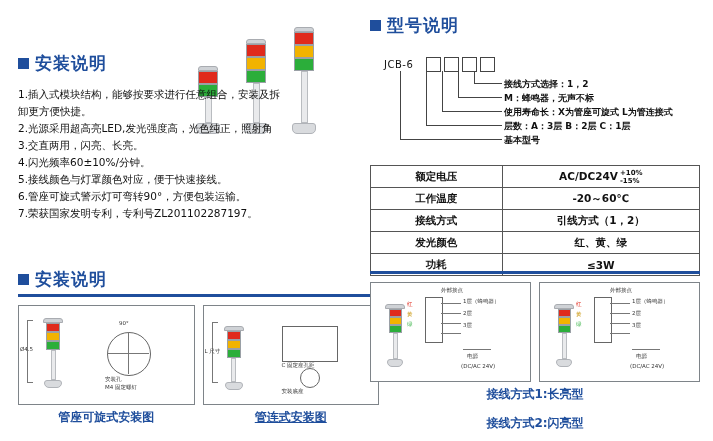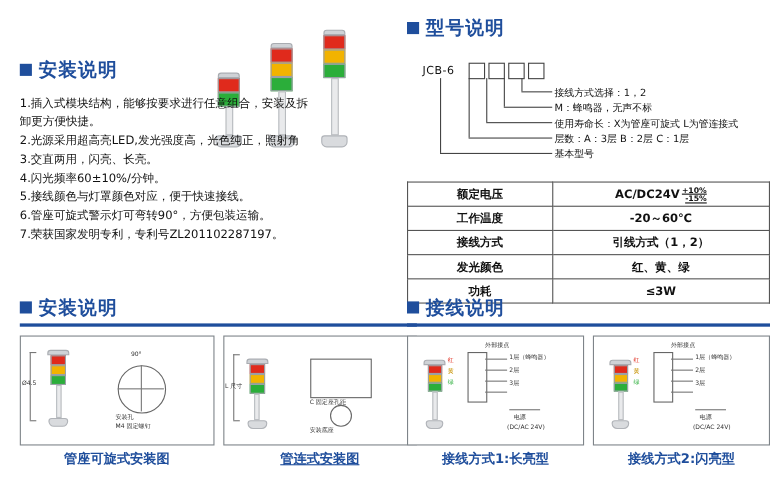--- a/index.html
+++ b/index.html
@@ -47,29 +47,29 @@
   .cap{width:20px;height:5px;background:#cfd2d6;border:1px solid #a9acb1;box-sizing:border-box;border-radius:3px 3px 0 0;}
 
   
   .model-box{margin-top:10px;font-size:9px;position:relative;height:108px;
     font-family:"DejaVu Sans","Liberation Sans",sans-serif;}
   .jcb{position:absolute;left:14px;top:12px;font-size:10px;letter-spacing:0.5px;}
   .codeboxes{position:absolute;left:56px;top:10px;display:flex;gap:3px;}
   .cbx{width:13px;height:13px;border:1px solid #444;}
   .leader{position:absolute;border-left:1px solid #444;}
   .hline{position:absolute;border-top:1px solid #444;}
-  .mline{position:absolute;font-size:9px;white-space:nowrap;}
+  .mline{position:absolute;font-size:9px;white-space:nowrap;font-weight:bold;}
 
   
   table.spec{border-collapse:collapse;margin-top:10px;width:100%;
     font-size:10.5px;font-family:"DejaVu Sans","Liberation Sans",sans-serif;}
   table.spec td{border:1px solid #555;height:21px;text-align:center;padding:0 4px;}
   table.spec td.k{width:40%;font-weight:bold;}
   table.spec td.v{font-weight:bold;}
-  .sup{display:inline-block;font-size:7px;line-height:8px;vertical-align:middle;text-align:right;margin-left:2px;text-decoration:underline;}
+  .sup{display:inline-block;font-size:7px;line-height:8px;vertical-align:middle;text-align:left;margin-left:2px;}
 
   
   .bot-left{position:absolute;left:18px;top:268px;width:361px;}
   .bot-right{position:absolute;left:370px;top:268px;width:330px;}
   .panel-row{display:flex;gap:8px;margin-top:8px;}
   .panel{
     border:1px solid #7e8489;background:#fff;position:relative;
     height:98px;flex:1 1 0;
   }
   .panel-cap{
@@ -253,24 +253,20 @@
       </div>
     </div>
 
     <div style="display:flex;gap:8px;">
       <div class="panel-cap" style="flex:1 1 0;">管座可旋式安装图</div>
       <div class="panel-cap" style="flex:1 1 0;text-decoration:underline;">管连式安装图</div>
     </div>
   </div>
 
   <div class="bot-right">
-    <div class="sec-head">
-      <div class="sec-sq"></div>
-      <div class="sec-title">接线说明</div>
-    </div>
     <div class="sec-rule"></div>
 
     <div class="panel-row">
 
       <div class="panel">
         <div class="lamp" style="left:14px;bottom:14px;">
           <div class="cap"></div>
           <div class="seg r" style="width:13px;height:8px;"></div>
           <div class="seg y" style="width:13px;height:8px;"></div>
           <div class="seg g" style="width:13px;height:8px;"></div>
@@ -316,19 +312,19 @@
         <div class="tiny" style="left:70px;top:4px;">外部接点</div>
         <div class="tiny" style="left:92px;top:15px;">1层（蜂鸣器）</div>
         <div class="tiny" style="left:92px;top:27px;">2层</div>
         <div class="tiny" style="left:92px;top:39px;">3层</div>
         <div class="dline" style="left:92px;top:66px;width:28px;height:1px;"></div>
         <div class="tiny" style="left:96px;top:70px;">电源</div>
         <div class="tiny" style="left:90px;top:80px;">(DC/AC 24V)</div>
       </div>
     </div>
 
-    <div style="display:flex;gap:8px;">
+    <div style="display:flex;gap:8px;flex-direction:column;">
       <div class="panel-cap" style="flex:1 1 0;">接线方式1:长亮型</div>
       <div class="panel-cap" style="flex:1 1 0;">接线方式2:闪亮型</div>
     </div>
   </div>
 
 </div>
 
 </body></html>

